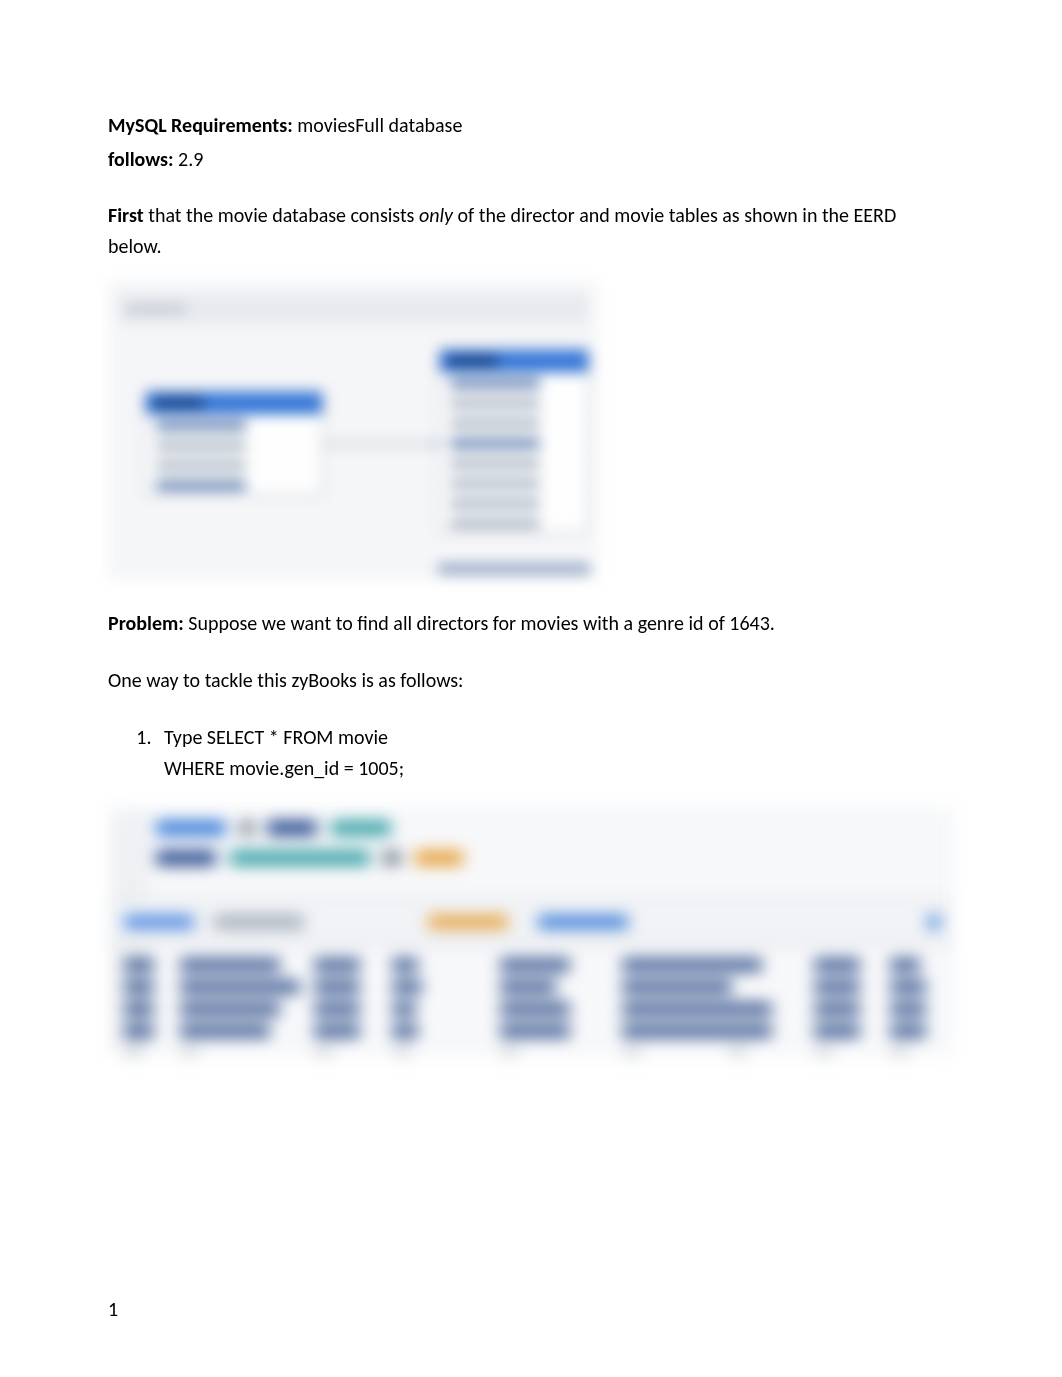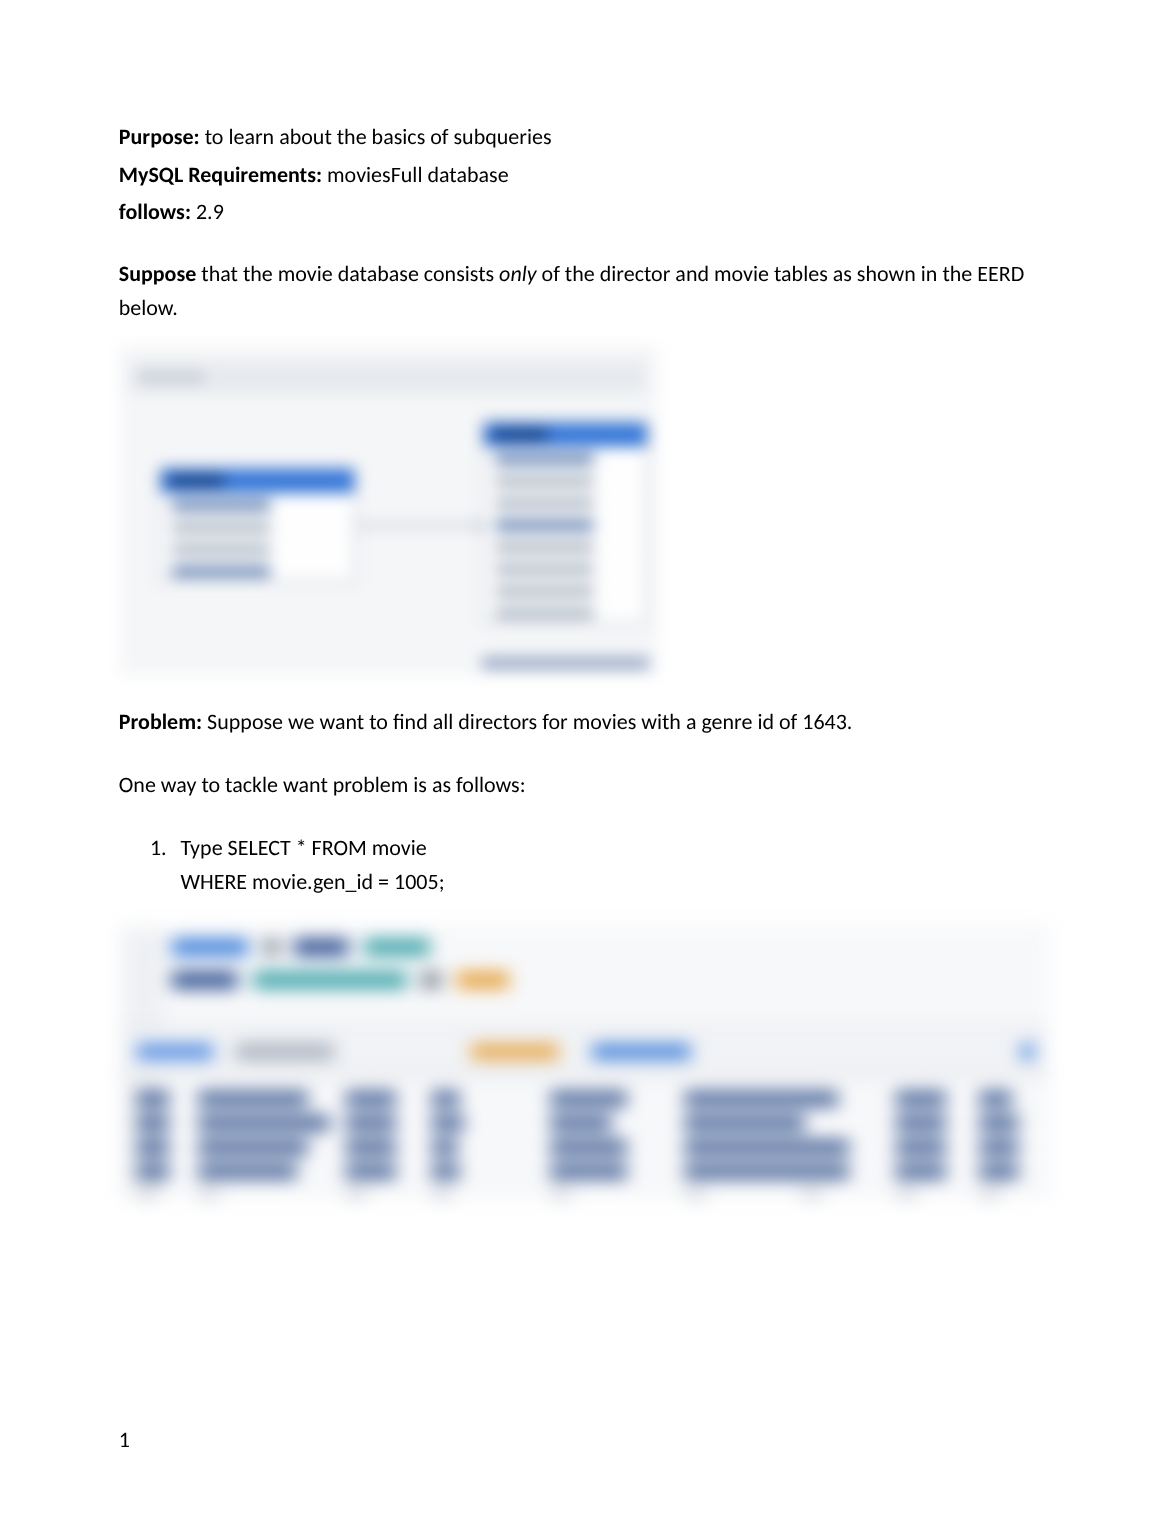--- a/index.html
+++ b/index.html
@@ -52,32 +52,29 @@
   .page-num { position: fixed; left: 108px; bottom: 56px; font-size: 20px; }
 </style>
 </head>
 <body>
 
 <div class="page">
 
 
   <div class="para-block">
     <div class="para">
-      <span class="label">Purpose:</span><span> to learn about the basics of subqueries</span>
-    </div>
-    <div class="para">
       <span class="label">MySQL Requirements:</span><span> moviesFull database</span>
     </div>
     <div class="para">
       <span class="label">follows:</span><span> 2.9</span>
     </div>
   </div>
 
   <div class="para body-text">
-    <span class="label">Suppose</span><span> that the movie database consists </span><span class="italic">only</span><span> of the director and movie tables as shown in the EERD below.</span>
+    <span class="label">First</span><span> that the movie database consists </span><span class="italic">only</span><span> of the director and movie tables as shown in the EERD below.</span>
   </div>
 
   <div class="eerd">
     <div class="top-band"></div>
     <div class="entity1">
       <div class="hdr"></div>
       <div class="row"></div>
       <div class="row dim"></div>
       <div class="row dim"></div>
       <div class="row"></div>
@@ -94,21 +91,21 @@
       <div class="row dim"></div>
       <div class="row dim"></div>
     </div>
     <div class="footer-band"></div>
   </div>
 
   <div class="para body-text para-block">
     <span class="label">Problem:</span><span> Suppose we want to find all directors for movies with a genre id of 1643.</span>
   </div>
 
-  <div class="para body-text para-block">One way to tackle want problem is as follows:</div>
+  <div class="para body-text para-block">One way to tackle this zyBooks is as follows:</div>
 
 
   <ol class="steps">
     <li>
       <span>Type SELECT * FROM movie</span><br>
       <span>WHERE movie.gen_id = 1005;</span>
     </li>
   </ol>
 
   <div class="result-block">

